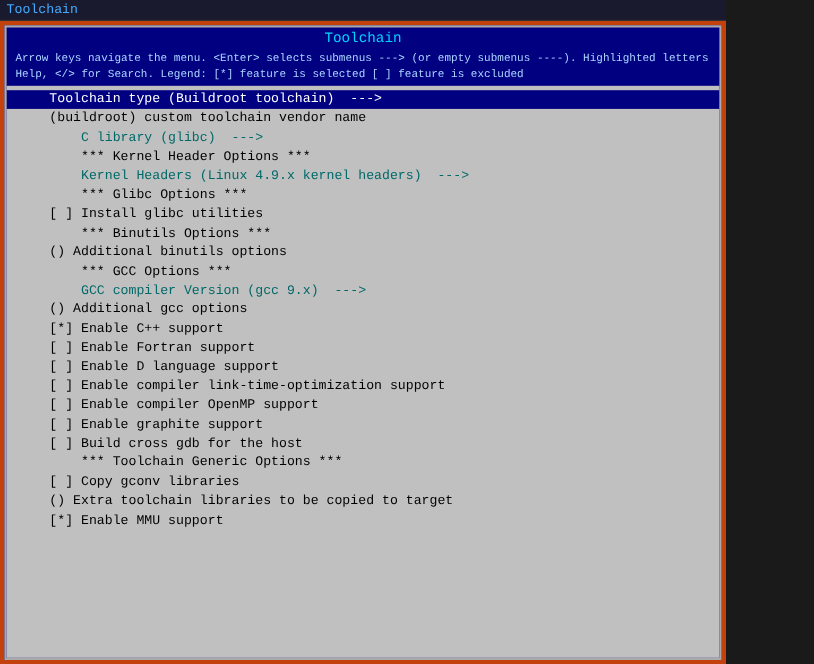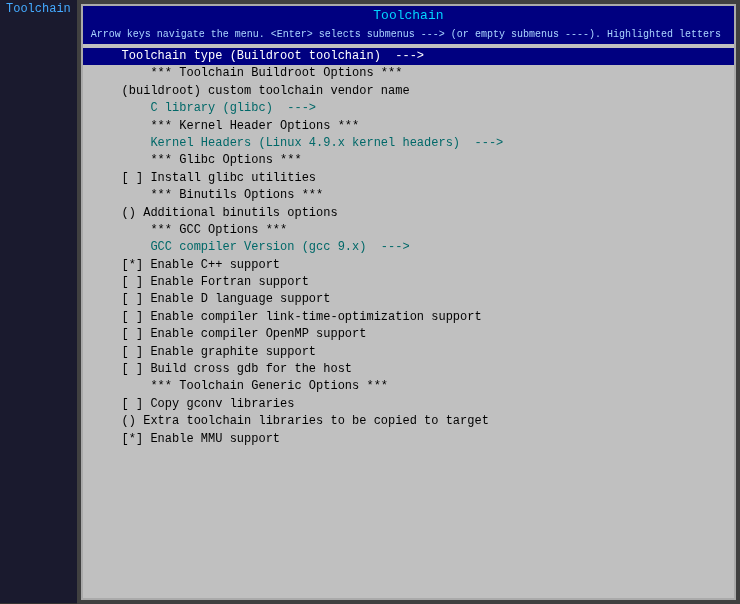--- a/index.html
+++ b/index.html
@@ -5,24 +5,25 @@
     * { margin: 0; padding: 0; box-sizing: border-box; }
     body {
       background: #1a1a1a;
       font-family: 'Courier New', Courier, monospace;
       font-size: 13px;
       width: 740px;
       height: 604px;
       overflow: hidden;
     }
     .terminal-outer {
-      background: #404040;
-      width: 740px;
+      background: #c2410c;
+      width: 660px;
       height: 604px;
       display: flex;
+      flex-direction: column;
     }
     .title-bar {
       background: #1a1a2e;
       color: #4af;
       text-align: left;
       padding: 2px 6px;
       font-size: 12px;
       border-bottom: 1px solid #333;
       flex-shrink: 0;
     }
@@ -75,36 +76,37 @@
 <body>
 
 <div class="terminal-outer">
   <div class="title-bar">
     <span>Toolchain</span>
   </div>
   <div class="terminal-window">
     <div class="window-title">Toolchain</div>
     <div class="help-text">
       <div>Arrow keys navigate the menu.  &lt;Enter&gt; selects submenus ---&gt; (or empty submenus ----).  Highlighted letters</div>
+      <div>Help, &lt;/&gt; for Search.  Legend: [*] feature is selected  [ ] feature is excluded</div>
     </div>
     <div class="menu-area">
 
       <div id="menu-items-container">
           <div class="menu-item highlighted">    Toolchain type (Buildroot toolchain)  ---&gt;</div>
-          <div class="menu-item">        *** Toolchain Buildroot Options ***</div>
           <div class="menu-item">    (buildroot) custom toolchain vendor name</div>
           <div class="menu-item cyan-text">        C library (glibc)  ---&gt;</div>
           <div class="menu-item">        *** Kernel Header Options ***</div>
           <div class="menu-item cyan-text">        Kernel Headers (Linux 4.9.x kernel headers)  ---&gt;</div>
           <div class="menu-item">        *** Glibc Options ***</div>
           <div class="menu-item">    [ ] Install glibc utilities</div>
           <div class="menu-item">        *** Binutils Options ***</div>
           <div class="menu-item">    () Additional binutils options</div>
           <div class="menu-item">        *** GCC Options ***</div>
           <div class="menu-item cyan-text">        GCC compiler Version (gcc 9.x)  ---&gt;</div>
+          <div class="menu-item">    () Additional gcc options</div>
           <div class="menu-item">    [*] Enable C++ support</div>
           <div class="menu-item">    [ ] Enable Fortran support</div>
           <div class="menu-item">    [ ] Enable D language support</div>
           <div class="menu-item">    [ ] Enable compiler link-time-optimization support</div>
           <div class="menu-item">    [ ] Enable compiler OpenMP support</div>
           <div class="menu-item">    [ ] Enable graphite support</div>
           <div class="menu-item">    [ ] Build cross gdb for the host</div>
           <div class="menu-item">        *** Toolchain Generic Options ***</div>
           <div class="menu-item">    [ ] Copy gconv libraries</div>
           <div class="menu-item">    () Extra toolchain libraries to be copied to target</div>

